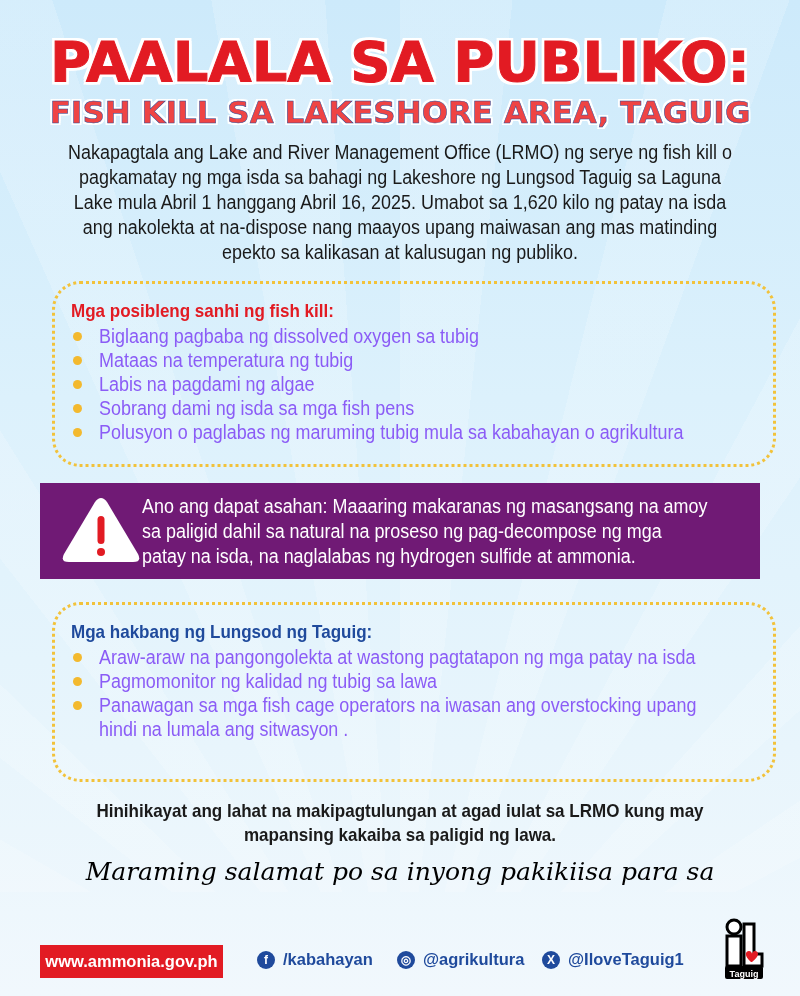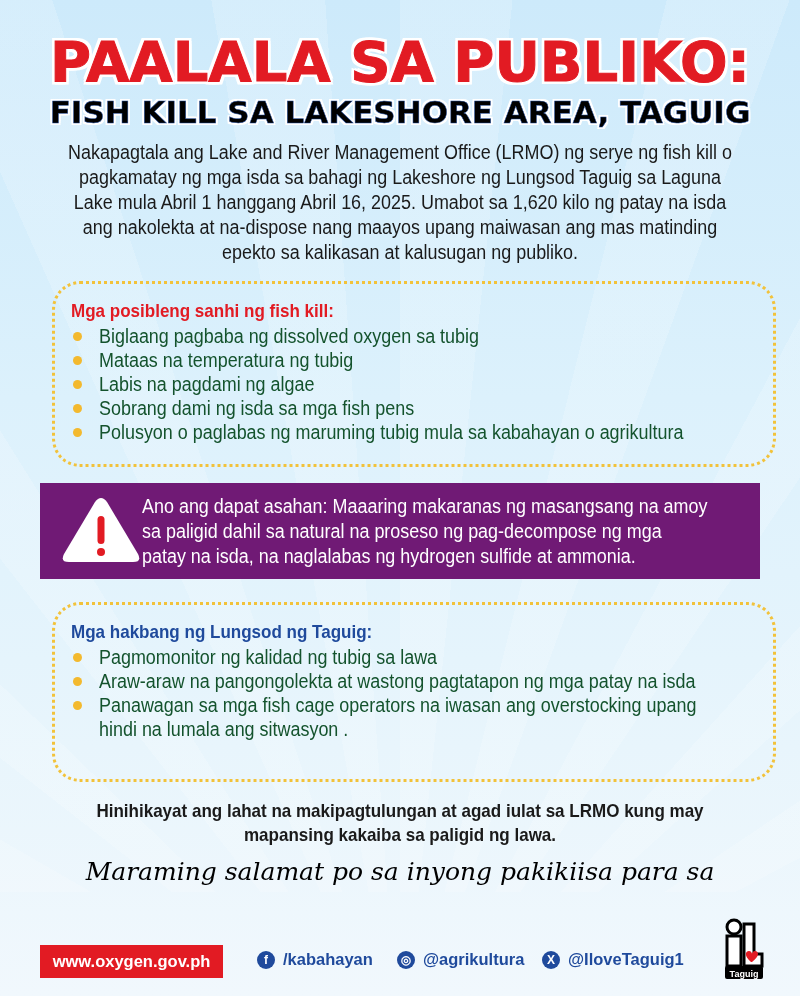--- a/index.html
+++ b/index.html
@@ -28,21 +28,21 @@
     -webkit-text-stroke: 1px #e21b23;
     text-shadow: 0 0 0 #fff, 3px 3px 0 #fff, -3px -3px 0 #fff, 3px -3px 0 #fff, -3px 3px 0 #fff, 0 3px 0 #fff, 3px 0 0 #fff, 0 -3px 0 #fff, -3px 0 0 #fff;
     line-height: 64px;
   }
   .title-sub {
     position: absolute; left: 0; right: 0; top: 92px;
     text-align: center;
     font-family: "DejaVu Sans", sans-serif;
     font-weight: bold;
     font-size: 31px;
-    color: #000000;
+    color: #ef4444;
     -webkit-text-stroke: 0.5px #1f4a9c;
     text-shadow: 2px 2px 0 #fff, -2px -2px 0 #fff, 2px -2px 0 #fff, -2px 2px 0 #fff, 0 2px 0 #fff, 2px 0 0 #fff, 0 -2px 0 #fff, -2px 0 0 #fff;
     line-height: 40px;
   }
   .intro {
     position: absolute; left: 30px; right: 30px; top: 140px;
     text-align: center;
     font-size: 19.5px;
     line-height: 25px;
     color: #1a1a1a;
@@ -67,21 +67,21 @@
     white-space: nowrap;
   }
   .box1 .box-heading { color: #e21b23; }
   .box2 .box-heading { color: #1f4a9c; }
   .bullet-list { list-style: none; margin-top: 2px; }
   .bullet-item {
     position: relative;
     padding-left: 28px;
     font-size: 19.5px;
     line-height: 24px;
-    color: #14532d;
+    color: #8b5cf6;
   }
   .bullet-item .dot {
     position: absolute; left: 2px; top: 8px;
     width: 9px; height: 9px; border-radius: 50%;
     background: #f3b92e;
   }
   .bullet-item .txt {
     display: inline-block;
     transform: scaleX(0.92);
     transform-origin: left top;
@@ -185,34 +185,34 @@
         <rect x="36.5" y="20" width="7" height="28" rx="3.5" fill="#e21b23"></rect>
         <circle cx="40" cy="56" r="4" fill="#e21b23"></circle>
       </svg>
     </div>
     <p class="alert-text">Ano ang dapat asahan: Maaaring makaranas ng masangsang na amoy sa paligid dahil sa natural na proseso ng pag-decompose ng mga patay na isda, na naglalabas ng hydrogen sulfide at ammonia.</p>
   </section>
 
   <section class="dotted-box box2">
     <div class="box-heading">Mga hakbang ng Lungsod ng Taguig:</div>
     <ul class="bullet-list">
+      <li class="bullet-item"><span class="dot"></span><span class="txt">Araw-araw na pangongolekta at wastong pagtatapon ng mga patay na isda</span></li>
       <li class="bullet-item"><span class="dot"></span><span class="txt">Pagmomonitor ng kalidad ng tubig sa lawa</span></li>
-      <li class="bullet-item"><span class="dot"></span><span class="txt">Araw-araw na pangongolekta at wastong pagtatapon ng mga patay na isda</span></li>
       <li class="bullet-item"><span class="dot"></span><span class="txt">Panawagan sa mga fish cage operators na iwasan ang overstocking upang hindi na lumala ang sitwasyon .</span></li>
     </ul>
   </section>
 
   <p class="closing">Hinihikayat ang lahat na makipagtulungan at agad iulat sa LRMO kung may mapansing kakaiba sa paligid ng lawa.</p>
 
   <div class="thanks">
     <div>Maraming salamat po sa inyong pakikiisa para sa</div>
   </div>
 
   <footer class="footer">
-    <a class="website">www.oxygen.gov.ph</a>
+    <a class="website">www.ammonia.gov.ph</a>
     <a class="social s-fb">
       <span class="circ">f</span>
       <span>/kabahayan</span>
     </a>
     <a class="social s-ig">
       <span class="circ">◎</span>
       <span>@agrikultura</span>
     </a>
     <a class="social s-x">
       <span class="circ">X</span>

